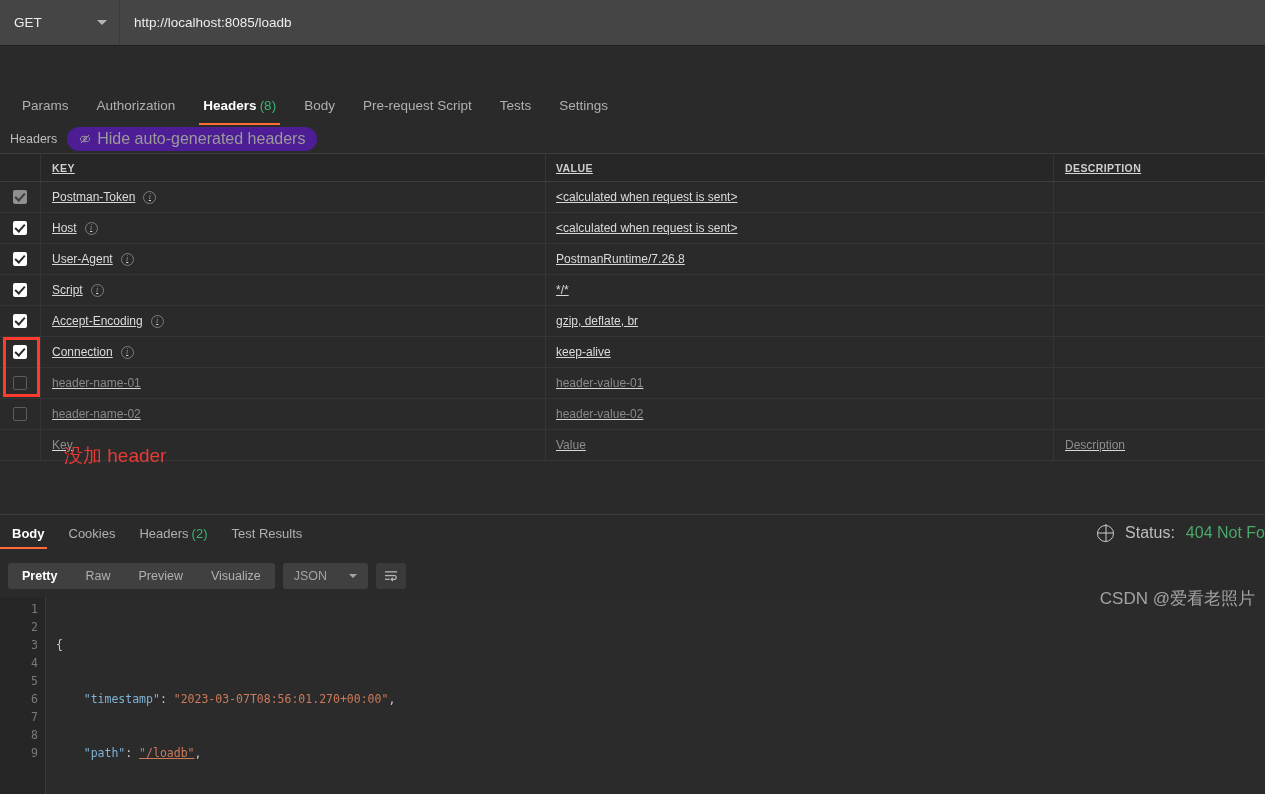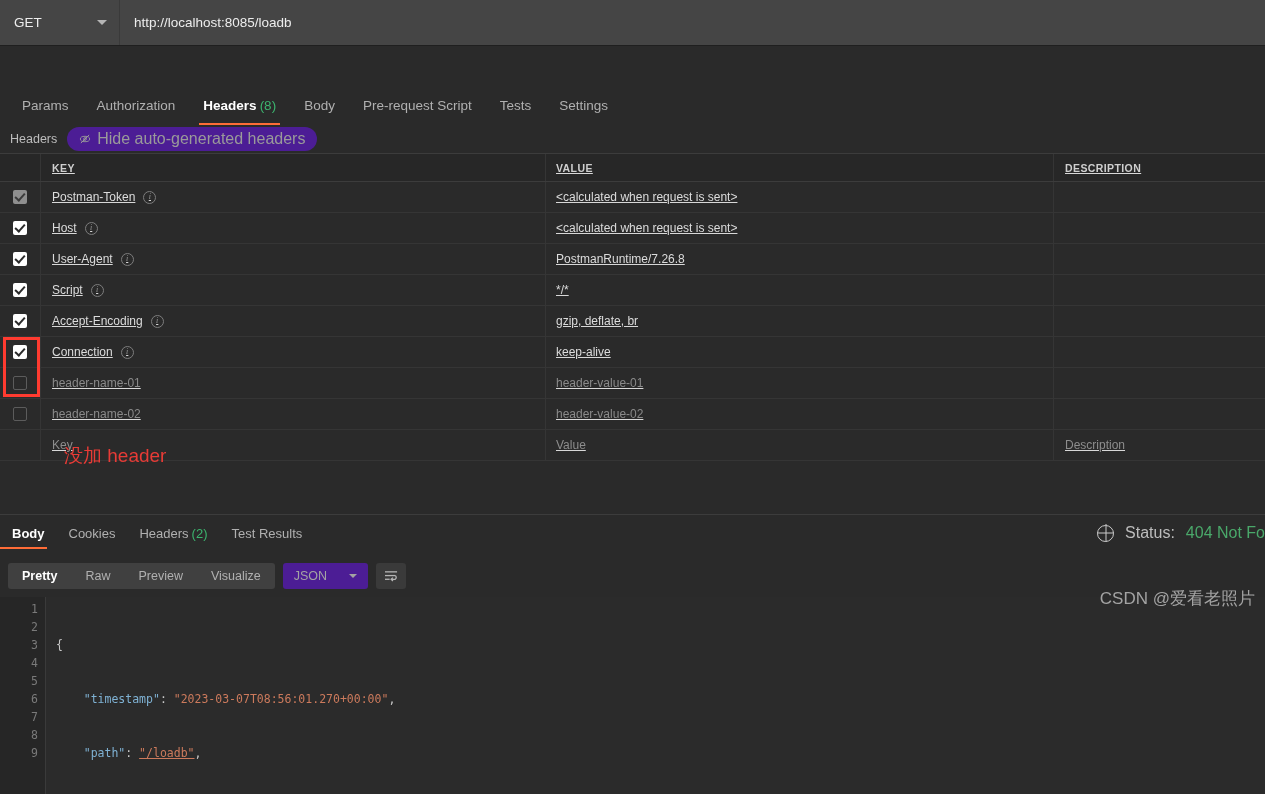--- a/index.html
+++ b/index.html
@@ -79,21 +79,21 @@
   .statuswrap{position:absolute;right:0;top:524px;display:flex;align-items:center;gap:11px;font-size:16px;color:#bdbdbd;justify-content:flex-end;}
   .globe{width:15px;height:15px;border:1.4px solid #c9c9c9;border-radius:50%;position:relative;}
   .globe:before{content:"";position:absolute;left:50%;top:-1.4px;bottom:-1.4px;width:0;border-left:1.4px solid #c9c9c9;transform:translateX(-50%);}
   .globe:after{content:"";position:absolute;top:50%;left:-1.4px;right:-1.4px;height:0;border-top:1.4px solid #c9c9c9;transform:translateY(-50%);}
   .stat-ok{color:#4aa86a;}
 
   .fmtbar{position:absolute;left:0;top:558px;width:1265px;height:36px;display:flex;align-items:center;padding-left:8px;gap:8px;box-sizing:border-box;}
   .segs{display:flex;background:#404040;border-radius:3px;overflow:hidden;}
   .seg{padding:6px 14px;font-size:12.5px;color:#b0b0b0;}
   .seg.active{color:#ffffff;font-weight:bold;}
-  .jsonsel{display:flex;align-items:center;gap:22px;background:#4c1d95;border-radius:3px;padding:6px 11px;font-size:12.5px;color:#a3a3a3;}
+  .jsonsel{display:flex;align-items:center;gap:22px;background:#404040;border-radius:3px;padding:6px 11px;font-size:12.5px;color:#a3a3a3;}
   .jsonsel .caret{width:0;height:0;border-left:4px solid transparent;border-right:4px solid transparent;border-top:4px solid #a3a3a3;}
   .wrapbtn{width:30px;height:26px;background:#3a3a3a;border-radius:3px;display:flex;align-items:center;justify-content:center;}
 
   
   .code{position:absolute;left:0;top:597px;width:1265px;height:197px;background:#2b2b2b;display:flex;overflow:hidden;}
   .gutter{width:46px;flex:0 0 46px;background:#262626;border-right:1px solid #3a3a3a;padding-top:3px;box-sizing:border-box;}
   .gutter div{font-family:"DejaVu Sans Mono",monospace;font-size:11.5px;line-height:18px;color:#7a7a7a;text-align:right;padding-right:7px;}
   .codebody{flex:1;padding:3px 0 0 10px;box-sizing:border-box;overflow:hidden;white-space:pre;}
   .codebody div{font-family:"DejaVu Sans Mono",monospace;font-size:11.5px;line-height:18px;color:#c8c8c8;}
   .k{color:#7fb2d4;}

